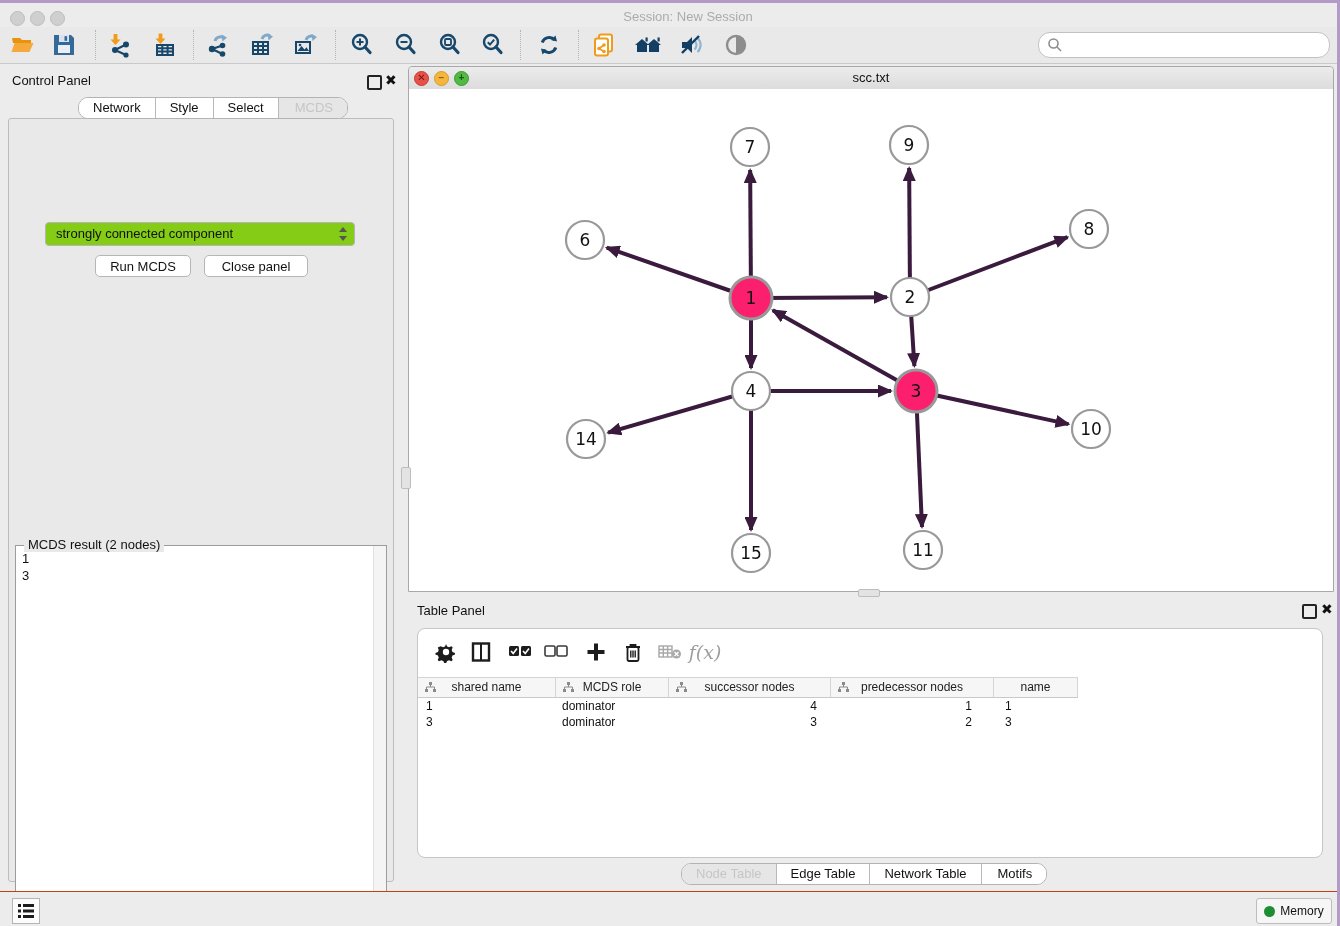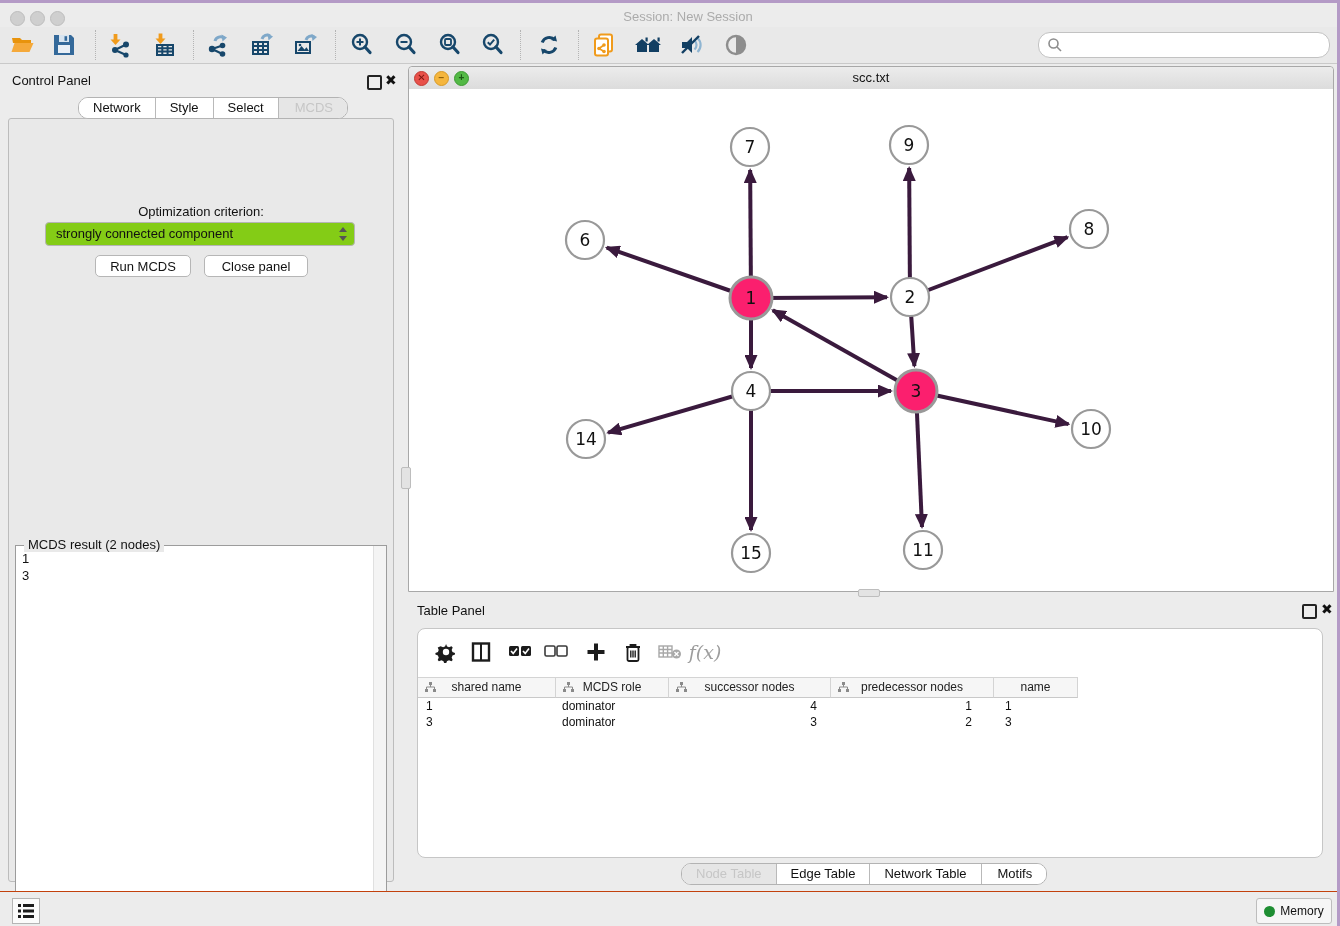--- a/index.html
+++ b/index.html
@@ -262,21 +262,20 @@
     <span class="panel-float" style="left:359px;top:9px"></span>
     <span class="panel-close" style="left:377px;top:8px">✖</span>
   </div>
   <div class="seg-group" id="cp-tabs">
     <span class="seg">Network</span>
     <span class="seg">Style</span>
     <span class="seg">Select</span>
     <span class="seg selected">MCDS</span>
   </div>
   <div id="cp-body">
-    <div id="opt-label">Optimization criterion:</div>
     <div id="criterion-select">
       <span id="criterion-value">strongly connected component</span>
       <span class="stepper"></span>
     </div>
     <span class="mac-btn" id="run-btn">Run MCDS</span>
     <span class="mac-btn" id="close-panel-btn">Close panel</span>
     <div id="result-box">
       <span id="result-legend">MCDS result (2 nodes)</span>
       <div id="result-text">1
 3</div>

